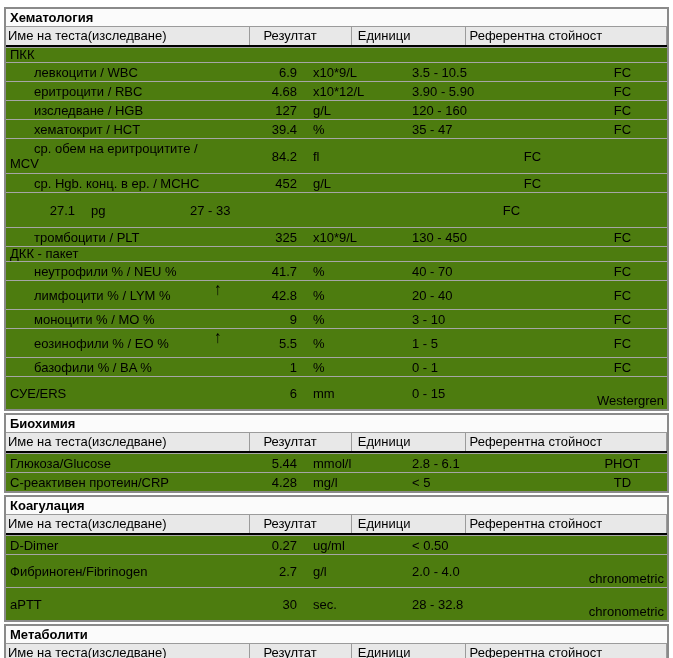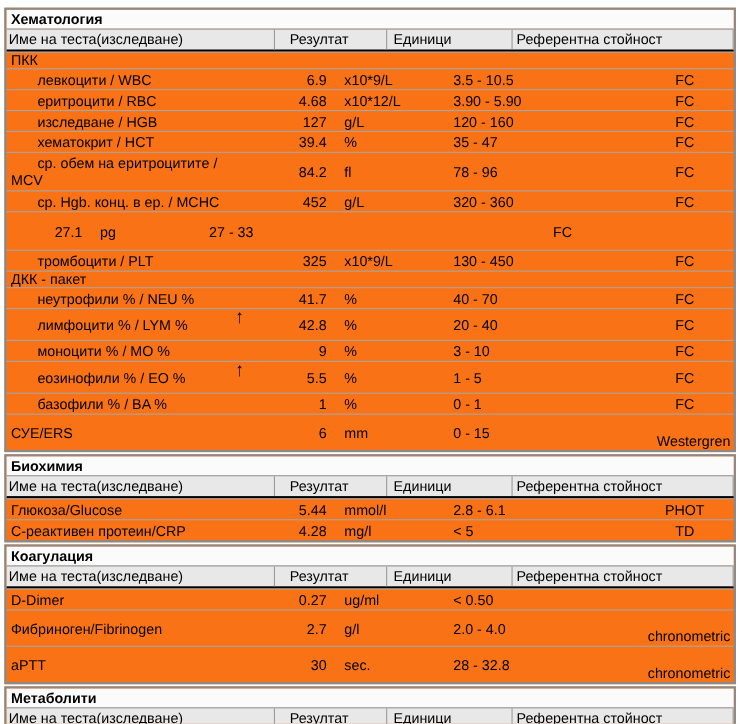--- a/index.html
+++ b/index.html
@@ -5,21 +5,21 @@
   html,body{margin:0;padding:0;background:#ffffff;}
   body{
     width:673px;height:658px;position:relative;
     font-family:"Liberation Sans","DejaVu Sans",sans-serif;
     font-size:13px;color:#000;overflow:hidden;
     -webkit-font-smoothing:antialiased;
   }
   .report{position:absolute;left:4px;top:7px;width:665px;}
   .section{
     border:2px solid #8a8a8a;
-    background:#f97316;
+    background:#4d7c0f;
     margin-bottom:2px;
     box-sizing:border-box;
   }
   .sec-title{
     height:17px;line-height:17px;
     font-weight:bold;padding-left:4px;
     background:#fbfbfb;
     overflow:hidden;white-space:nowrap;
   }
   .colhead{
@@ -114,30 +114,28 @@
         <div class="ref">35 - 47</div>
         <div class="met">FC</div>
       </div>
       <div class="trow wrap2">
         <div class="name">
           <span class="line1 ind">ср. обем на еритроцитите /</span>
           <span class="line2">MCV</span>
         </div>
         <div class="res">84.2</div>
         <div class="units">fl</div>
-        <div class="ref">78 - 96</div>
         <div class="met">FC</div>
       </div>
       <div class="trow">
         <div class="name">
           <span class="line1 ind">ср. Hgb. конц. в ер. / MCHC</span>
         </div>
         <div class="res">452</div>
         <div class="units">g/L</div>
-        <div class="ref">320 - 360</div>
         <div class="met">FC</div>
       </div>
       <div class="trow wrap2">
         <div class="res">27.1</div>
         <div class="units">pg</div>
         <div class="ref">27 - 33</div>
         <div class="met">FC</div>
       </div>
       <div class="trow">
         <div class="name">

